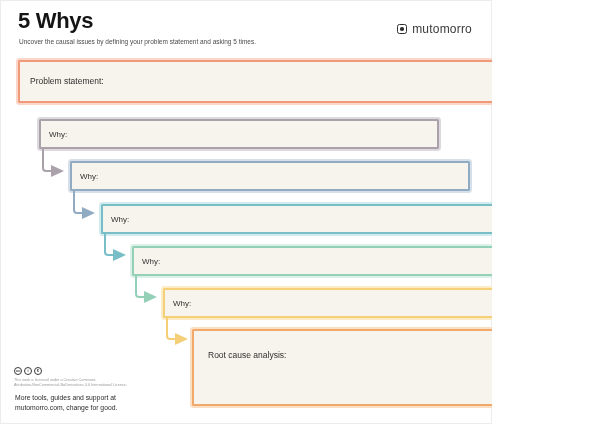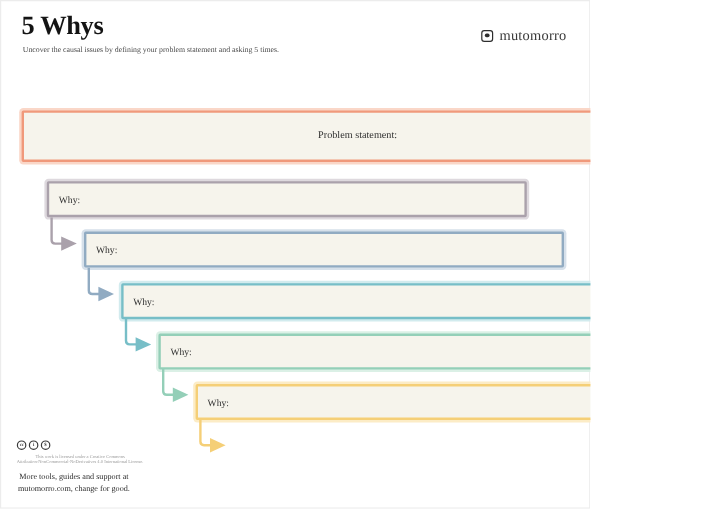--- a/index.html
+++ b/index.html
@@ -1,30 +1,29 @@
 <!DOCTYPE html>
 <html><head>
 <meta charset="utf-8">
 <style>
   html,body{margin:0;padding:0;background:#fff;}
   .page{
     position:relative;width:492px;height:424px;background:#fff;overflow:hidden;
-    font-family:Liberation Serif, serif;color:#222;
+    font-family:Liberation Sans, sans-serif;color:#222;
     box-shadow:inset 0 0 0 1px #ececec;
-    text-align:center;
   }
   
   .title{position:absolute;left:18px;top:8px;font-size:22px;font-weight:700;color:#141414;letter-spacing:-0.3px;}
   .subtitle{position:absolute;left:19px;top:38px;font-size:6.5px;color:#4a4a4a;}
   .brand{position:absolute;right:20px;top:22px;display:flex;align-items:center;gap:5px;}
   .brand-icon{position:relative;width:8px;height:8px;border:1.6px solid #2e2e2e;border-radius:2.5px;}
   .brand-icon .dot{position:absolute;left:50%;top:50%;width:3.6px;height:3.6px;margin:-1.8px 0 0 -1.8px;border-radius:50%;background:#2e2e2e;}
   .brand-name{font-size:12px;color:#3a3a3a;letter-spacing:0.2px;}
   
-  .sheet{position:absolute;inset:0;margin-top:32px;}
+  .sheet{position:absolute;inset:0;}
   .box{
     position:absolute;box-sizing:border-box;background:var(--fill,#f6f4ec);
     border:2px solid var(--bc);box-shadow:0 0 0 2px var(--glow);border-radius:1.5px;
   }
   .box .box-label{font-size:8.5px;color:#2f2f2f;}
   .problem{left:18px;top:60px;width:560px;height:43px;padding:8px 10px;}
   .why{display:flex;align-items:center;padding:13px 8px;width:400px;height:29px;}
   .why .box-label{font-size:8px;}
   .why1{left:39px;top:119px;}
   .why2{left:70px;top:161px;}
@@ -118,20 +117,23 @@
       <span class="box-label">Why:</span>
     </div>
 
     <div class="arrow a5" style="--bc: #f5cf77;">
       <svg width="26" height="32" viewBox="0 0 26 32">
         <path d="M4 0 L4 19 Q4 22 7 22 L13 22" fill="none" stroke="currentColor" stroke-width="2"></path>
         <path d="M12 16 L25 22 L12 28 Z" fill="currentColor"></path>
       </svg>
     </div>
 
+    <div class="box root" style="--bc: #f1a86b; --glow: #fadfc4;">
+      <span class="box-label">Root cause analysis:</span>
+    </div>
   </div>
 
   <div class="cc-row">
     <span class="cc-badge">cc</span>
     <span class="cc-badge">i</span>
     <span class="cc-badge">$</span>
   </div>
   <div class="license">
     <div>This work is licensed under a Creative Commons</div>
     <div>Attribution-NonCommercial-NoDerivatives 4.0 International License.</div>

